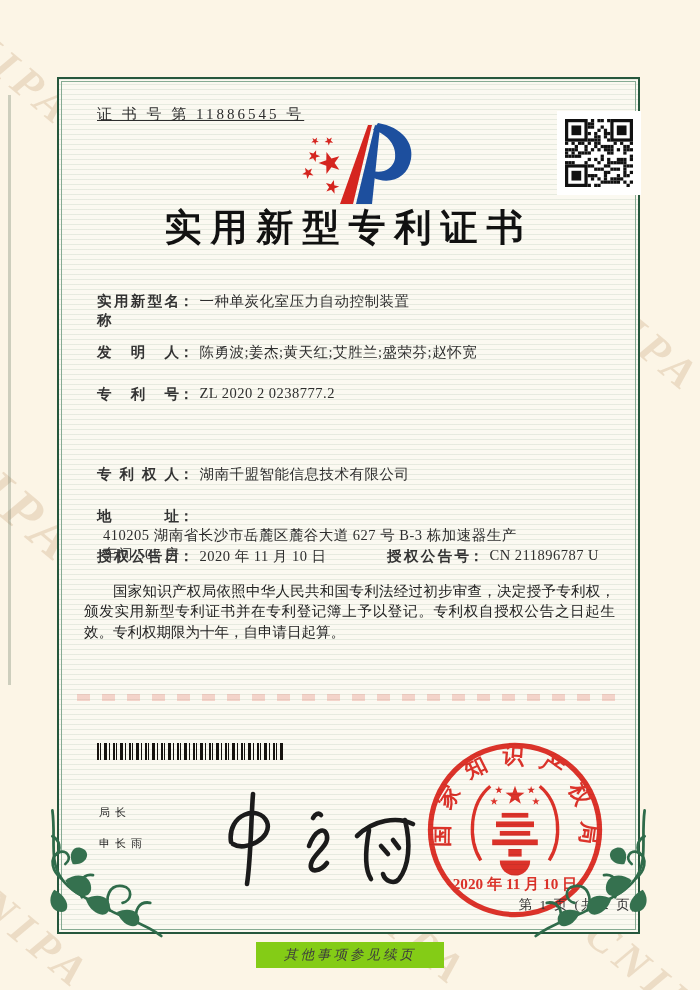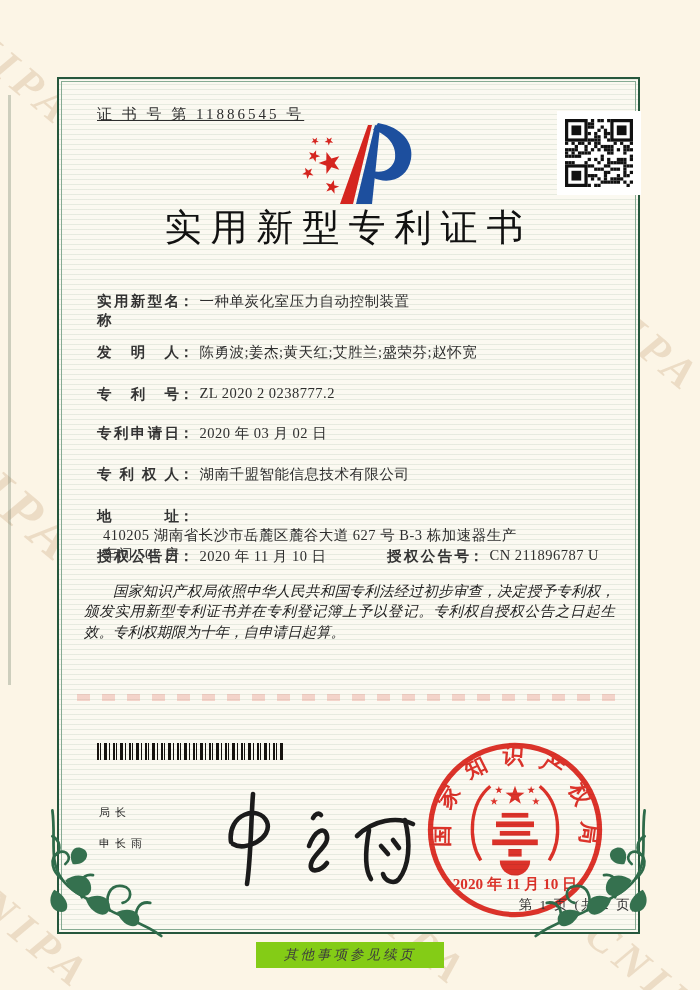--- a/index.html
+++ b/index.html
@@ -39,40 +39,40 @@
     position:absolute;left:38px;top:26px;
     font-size:15px;letter-spacing:3px;color:#2d2d2d;text-decoration:underline;
   }
   .logo{position:absolute;left:238px;top:38px;}
   .qr-box{
     position:absolute;left:498px;top:32px;width:84px;height:84px;
     background:#ffffff;padding:8px;box-sizing:border-box;
   }
   .title{
     position:absolute;left:0;top:124px;width:100%;
-    text-align:center;font-size:37px;font-weight:400;
+    text-align:center;font-size:37px;font-weight:700;
     letter-spacing:9px;color:#111;
   }
   
   .frow{position:absolute;left:38px;font-size:14.5px;color:#2e2e2e;width:520px;}
   .flabel{
     display:inline-block;width:82px;vertical-align:top;
     text-align:justify;text-align-last:justify;font-weight:600;color:#333;
   }
   .fcolon{font-weight:600;color:#333;}
   .fvalue{display:inline-block;vertical-align:top;margin-left:6px;letter-spacing:.5px;}
   .fvalue.wrap{max-width:428px;line-height:19px;}
   .grp2{position:absolute;left:290px;top:0;white-space:nowrap;}
   .r1{top:213px;} .r2{top:264px;} .r3{top:306px;} .r4{top:345px;}
   .r5{top:386px;} .r6{top:428px;} .r7{top:468px;}
   
   .body-text{
     position:absolute;left:25px;right:23px;top:502px;
     font-size:14.5px;line-height:20.3px;color:#222;
-    font-style:italic;text-align:justify;
+    text-align:justify;
   }
   .body-text p{margin:0;text-indent:2em;}
   
   .pink-band{
     position:absolute;left:18px;right:18px;top:615px;height:7px;opacity:.55;
     background:repeating-linear-gradient(90deg,
       rgba(229,125,112,.55) 0 13px, rgba(229,125,112,0) 13px 25px);
     filter:blur(.4px);
   }
   .barcode{
@@ -296,23 +296,20 @@
 
   <div class="frow r1">
     <span class="flabel">实用新型名称</span><span class="fcolon">：</span><span class="fvalue">一种单炭化室压力自动控制装置</span>
   </div>
   <div class="frow r2">
     <span class="flabel">发明人</span><span class="fcolon">：</span><span class="fvalue">陈勇波;姜杰;黄天红;艾胜兰;盛荣芬;赵怀宽</span>
   </div>
   <div class="frow r3">
     <span class="flabel">专利号</span><span class="fcolon">：</span><span class="fvalue">ZL 2020 2 0238777.2</span>
   </div>
-  <div class="frow r4">
-    <span class="flabel">专利申请日</span><span class="fcolon">：</span><span class="fvalue">2020 年 03 月 02 日</span>
-  </div>
   <div class="frow r5">
     <span class="flabel">专利权人</span><span class="fcolon">：</span><span class="fvalue">湖南千盟智能信息技术有限公司</span>
   </div>
   <div class="frow r6">
     <span class="flabel">地址</span><span class="fcolon">：</span><span class="fvalue wrap">410205 湖南省长沙市岳麓区麓谷大道 627 号 B-3 栋加速器生产车间 507 房</span>
   </div>
   <div class="frow r7">
     <span>
       <span class="flabel">授权公告日</span><span class="fcolon">：</span><span class="fvalue">2020 年 11 月 10 日</span>
     </span>

